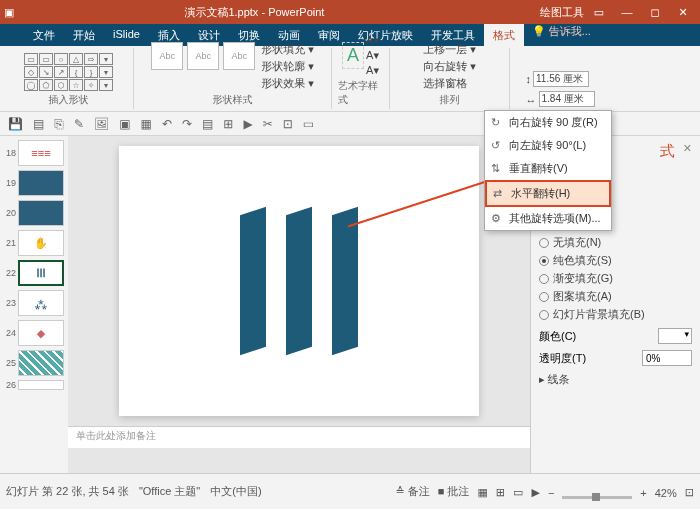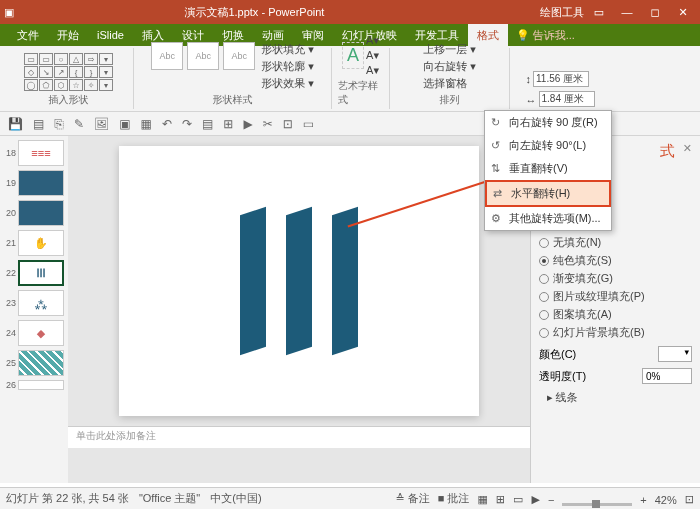--- a/index.html
+++ b/index.html
@@ -2,21 +2,21 @@
 <html><head>
 <meta charset="utf-8">
 <style>
 *{box-sizing:border-box;margin:0;padding:0;font-family:"Microsoft YaHei",sans-serif;font-size:11px;}
 body{background:#fff;width:700px;height:509px;overflow:hidden;position:relative;}
 .titlebar{background:#b7472a;height:24px;display:flex;align-items:center;color:#fff;padding:0 4px;}
 .titlebar .doc{flex:0 0 auto;margin-left:170px;font-size:11px;}
 .titlebar .tool{margin-left:auto;margin-right:8px;font-size:11px;}
 .titlebar .winbtns{display:flex;gap:14px;margin-right:6px;}
 .winbtn{width:14px;height:14px;display:flex;align-items:center;justify-content:center;}
-.menubar{background:#4d7c0f;height:22px;display:flex;align-items:center;color:#fff;padding-left:8px;}
+.menubar{background:#0c4a6e;height:22px;display:flex;color:#fff;padding-left:24px;}
 .tab{padding:4px 9px;cursor:pointer;font-size:11px;}
 .tab.active{background:#f3f3f3;color:#b7472a;}
 .tellme{margin-left:8px;color:#f4c7bc;font-size:11px;}
 .tellme::before{content:"💡 ";}
 .right-menu{margin-left:auto;display:flex;align-items:center;gap:10px;margin-right:8px;}
 .ribbon{background:#f3f3f3;height:66px;border-bottom:1px solid #d4d4d4;display:flex;padding:2px 4px;}
 .ribbon-group{border-right:1px solid #d4d4d4;padding:2px 6px;display:flex;flex-direction:column;align-items:center;justify-content:flex-end;position:relative;}
 .ribbon-group .label{font-size:10px;color:#666;margin-top:2px;}
 .shapes-gallery{display:grid;grid-template-columns:repeat(6,14px);grid-auto-rows:12px;gap:1px;}
 .shapes-gallery div{border:1px solid #888;font-size:8px;display:flex;align-items:center;justify-content:center;color:#666;}
@@ -37,33 +37,33 @@
 .slide{background:#fff;width:360px;height:270px;margin:10px auto;box-shadow:0 2px 8px rgba(0,0,0,0.2);position:relative;display:flex;align-items:center;justify-content:center;gap:20px;}
 .bar{width:26px;height:140px;background:#1d5b79;transform:skewY(-18deg);}
 .arrow{position:absolute;top:40px;right:30px;width:160px;height:2px;background:#d42;transform:rotate(-18deg);transform-origin:right;}
 .arrow::after{content:"";position:absolute;right:-2px;top:-4px;border:5px solid transparent;border-left:10px solid #d42;}
 .notes{height:22px;background:#fff;border-top:1px solid #ccc;padding:2px 8px;font-size:10px;color:#999;}
 .pane{width:170px;background:#f3f3f3;border-left:1px solid #ccc;padding:6px 8px;}
 .pane-title{color:#d35230;font-size:15px;margin-bottom:6px;}
 .pane-sub{color:#999;font-size:10px;margin-bottom:6px;}
 .icons-row{display:flex;gap:10px;margin-bottom:10px;color:#888;}
 .icons-row span{font-size:16px;}
-.section-h{color:#444;font-size:11px;margin:6px 8px 4px;}
+.section-h{color:#444;font-size:11px;margin:6px 0 4px;}
 .radio{display:flex;align-items:center;gap:4px;margin:3px 0;font-size:10px;color:#444;}
 .radio .dot{width:10px;height:10px;border:1px solid #888;border-radius:50%;position:relative;}
 .radio.on .dot::after{content:"";position:absolute;inset:2px;background:#444;border-radius:50%;}
 .prop-row{display:flex;align-items:center;gap:24px;margin:6px 0;font-size:10px;text-align:center;}
 .color-swatch{width:34px;height:16px;border:1px solid #aaa;background:linear-gradient(#fff,#fff);position:relative;}
 .color-swatch::after{content:"▾";position:absolute;right:2px;top:0;font-size:9px;}
 .pct-box{width:50px;height:16px;border:1px solid #aaa;background:#fff;font-size:10px;display:flex;align-items:center;padding:0 3px;}
 .dropdown{position:absolute;top:110px;left:484px;width:128px;background:#fff;border:1px solid #aaa;box-shadow:2px 2px 6px rgba(0,0,0,0.25);z-index:50;}
 .dd-item{padding:4px 6px;font-size:10px;color:#333;display:flex;align-items:center;gap:6px;}
 .dd-item.hl{background:#fde2cf;border:2px solid #d42;}
 .dd-ico{width:12px;display:inline-block;color:#666;}
-.statusbar{position:absolute;bottom:0;left:0;right:0;height:22px;background:#f3f3f3;border-top:1px solid #ccc;display:flex;align-items:center;font-size:10px;color:#555;padding:0 6px;gap:10px;}
+.statusbar{position:absolute;bottom:0;left:0;right:0;height:36px;background:#f3f3f3;border-top:1px solid #ccc;display:flex;align-items:center;font-size:10px;color:#555;padding:0 6px;gap:10px;}
 .statusbar .right{margin-left:auto;display:flex;gap:8px;align-items:flex-end;}
 .zoom-track{width:70px;height:3px;background:#bbb;position:relative;}
 .zoom-track::after{content:"";position:absolute;left:30px;top:-3px;width:8px;height:8px;background:#888;}
 .share-btn{background:#a23e26;padding:2px 6px;border-radius:2px;}
 </style>
 </head>
 <body>
 
 <div class="titlebar">
   <span style="color:#fff;">▣</span>
@@ -261,24 +261,20 @@
     <div class="radio on">
         <div class="dot"></div>
         <span>纯色填充(S)</span>
       </div>
     <div class="radio">
         <div class="dot"></div>
         <span>渐变填充(G)</span>
       </div>
     <div class="radio">
         <div class="dot"></div>
-        <span>图片或纹理填充(P)</span>
-      </div>
-    <div class="radio">
-        <div class="dot"></div>
         <span>图案填充(A)</span>
       </div>
     <div class="radio">
         <div class="dot"></div>
         <span>幻灯片背景填充(B)</span>
       </div>
     <div class="prop-row">
         <span>颜色(C)</span>
         <div class="color-swatch" style="margin-left:auto;"></div>
       </div>

